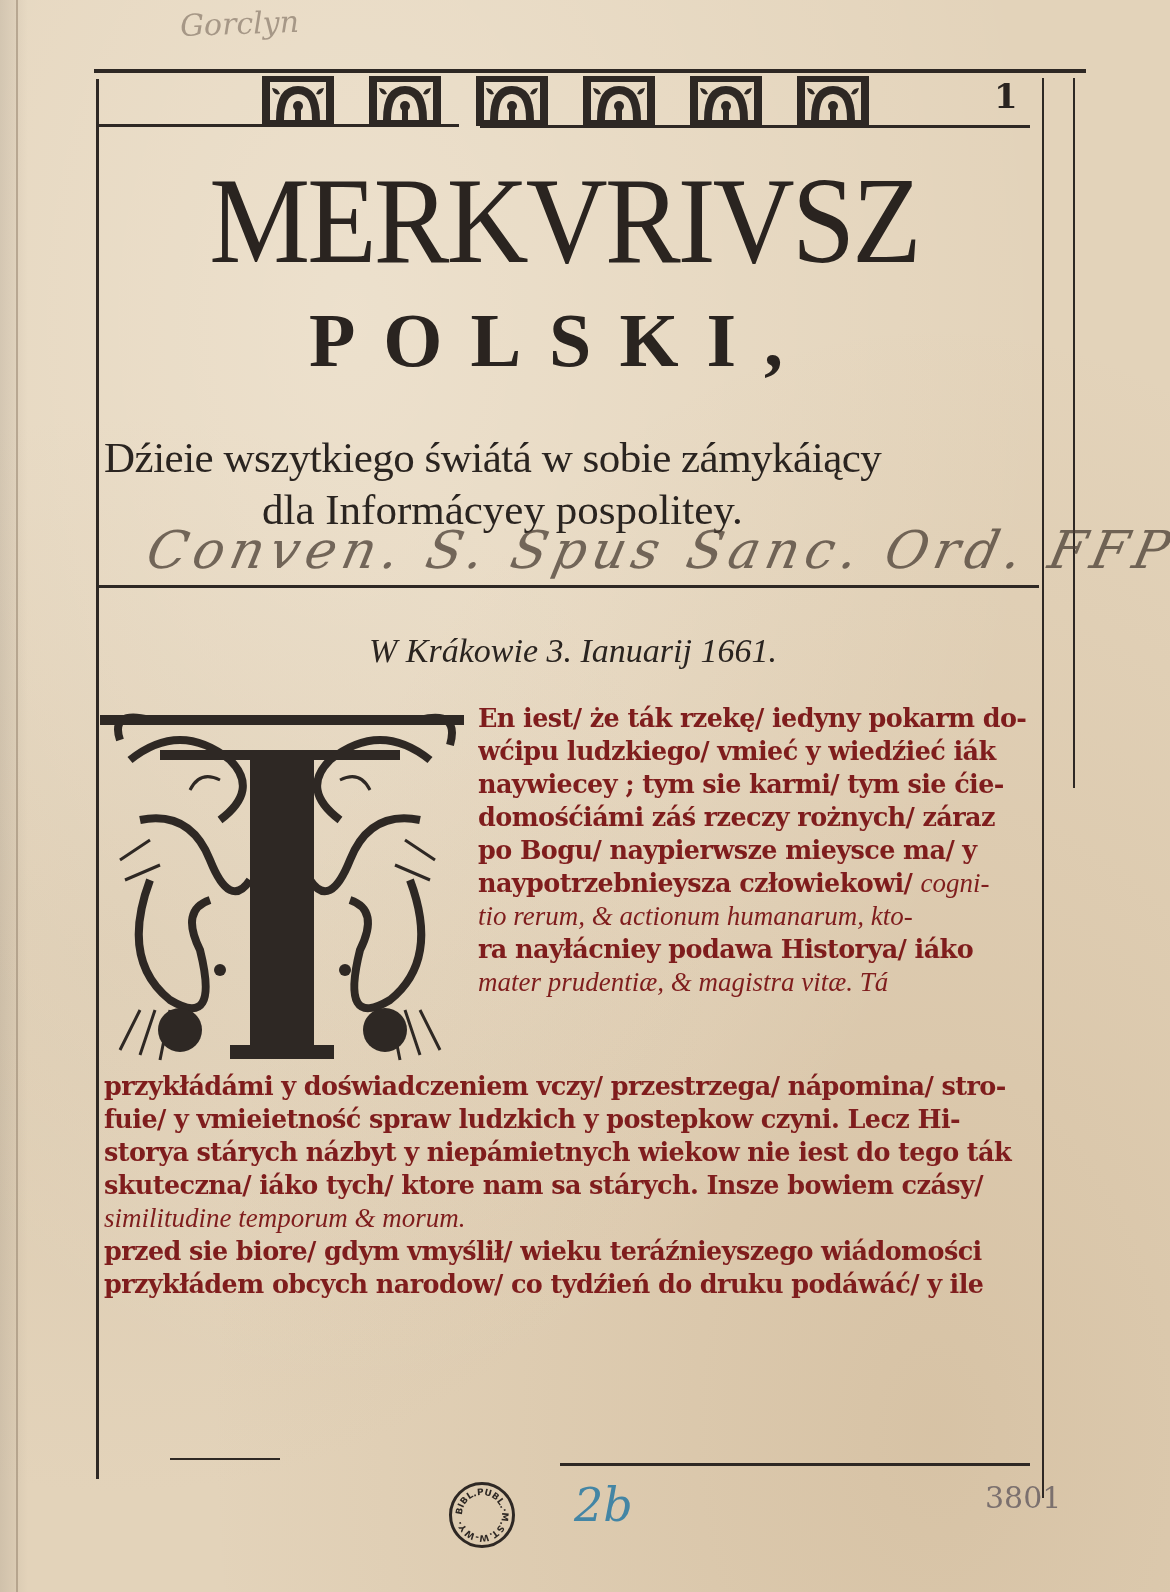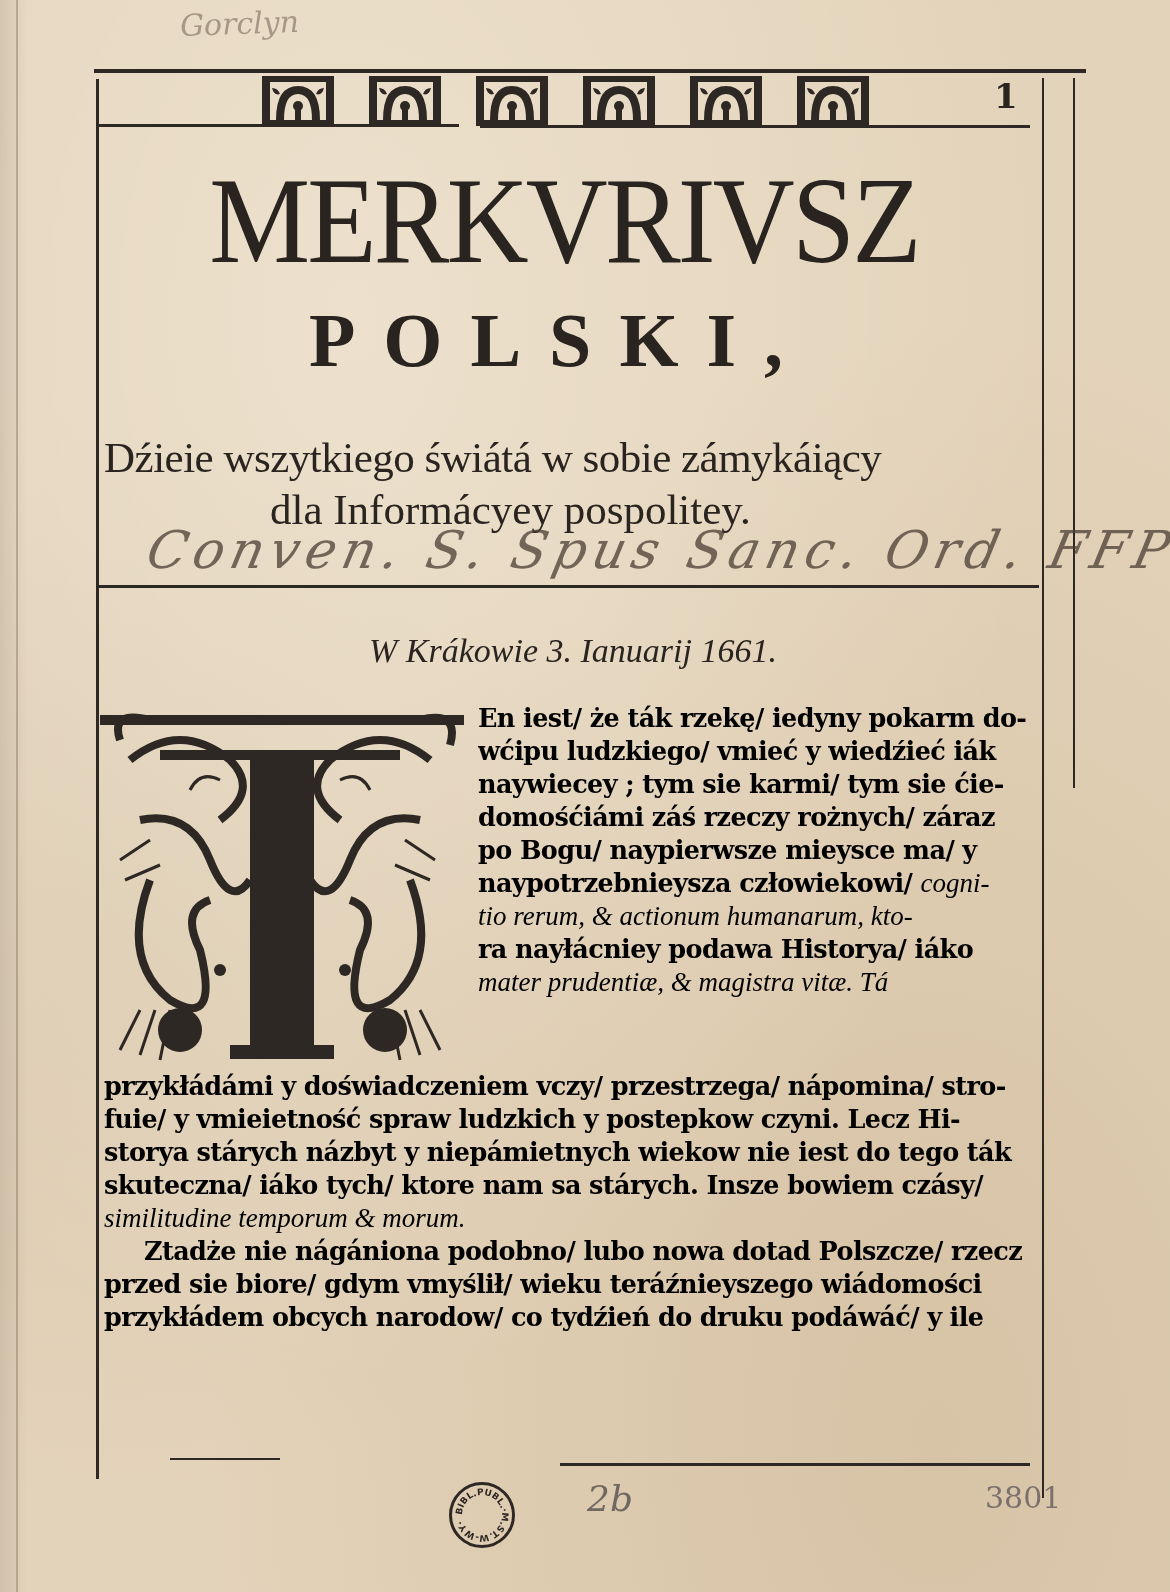--- a/index.html
+++ b/index.html
@@ -28,37 +28,37 @@
   .frame-rule-bottom2 { position: absolute; left: 170px; top: 1458px; width: 110px; height: 2px; background: #2e2824; }
 
   .ornament-row { position: absolute; left: 262px; top: 76px; display: flex; gap: 35px; }
   .ornament { width: 72px; height: 50px; position: relative; }
   .ornament svg { width: 72px; height: 50px; }
   .page-number { position: absolute; left: 994px; top: 76px; font-size: 34px; font-weight: bold; }
 
   .title-main { position: absolute; left: 104px; top: 160px; width: 920px; text-align: center; font-family: "Liberation Serif", serif; font-size: 122px; letter-spacing: -3px; line-height: 1; transform: scaleX(0.93); transform-origin: center; }
   .title-sub { position: absolute; left: 100px; top: 302px; width: 920px; text-align: center; font-family: "Liberation Serif", serif; font-weight: bold; font-size: 76px; letter-spacing: 28px; line-height: 1; }
   .subtitle-1 { position: absolute; left: 104px; top: 436px; width: 930px; font-family: "Liberation Serif", serif; font-size: 43px; line-height: 1; white-space: nowrap; letter-spacing: -0.5px; }
-  .subtitle-2 { position: absolute; left: 270px; top: 488px; font-family: "Liberation Serif", serif; font-size: 43px; line-height: 1; white-space: nowrap; }
+  .subtitle-2 { position: absolute; left: 262px; top: 488px; font-family: "Liberation Serif", serif; font-size: 43px; line-height: 1; white-space: nowrap; }
   .signature { position: absolute; left: 148px; top: 520px; font-family: "DejaVu Serif", serif; font-style: italic; font-size: 52px; color: #4a3e34; opacity: .75; letter-spacing: 6px; transform: skewX(-12deg); white-space: nowrap; }
 
   .dateline { position: absolute; left: 340px; top: 632px; font-family: "Liberation Serif", serif; font-style: italic; font-size: 34px; white-space: nowrap; margin-left: 29px; }
 
   .drop-cap { position: absolute; left: 100px; top: 700px; width: 364px; height: 380px; }
   .drop-cap svg { width: 100%; height: 100%; }
 
-  .body-text { font-family: "DejaVu Serif", serif; font-weight: bold; font-size: 25.5px; line-height: 33px; color: #000000; white-space: nowrap; letter-spacing: -0.6px; }
+  .body-text { font-family: "DejaVu Serif", serif; font-weight: bold; font-size: 25.5px; line-height: 33px; color: #7f1d1d; white-space: nowrap; letter-spacing: -0.6px; }
   .right-col { position: absolute; left: 478px; top: 702px; width: 560px; }
   .full-col { position: absolute; left: 104px; top: 1070px; width: 935px; }
   .line { display: block; overflow: hidden; }
   .it { font-style: italic; font-weight: normal; font-family: "Liberation Serif", serif; font-size: 27px; letter-spacing: 0; }
 
   .stamp { position: absolute; left: 449px; top: 1482px; width: 60px; height: 60px; border: 3px solid #2e2824; border-radius: 50%; }
   .stamp-text { position: absolute; left: 0; top: 0; width: 60px; height: 60px; }
-  .pencil-mark-1 { position: absolute; left: 587px; top: 1478px; font-size: 36px; font-family: "DejaVu Serif", serif; font-style: italic; color: #404040; opacity: .7; }
+  .pencil-mark-1 { position: absolute; left: 574px; top: 1478px; font-size: 46px; font-family: "DejaVu Serif", serif; font-style: italic; color: #0369a1; opacity: .7; }
   .pencil-mark-2 { position: absolute; left: 985px; top: 1480px; font-size: 30px; font-family: "DejaVu Serif", serif; color: #4a4450; opacity: .65; }
 </style>
 </head>
 <body>
 
 <div class="gutter-shade"></div>
 <div class="gutter-line"></div>
 <div class="pencil-top">Gorclyn</div>
 
 <div class="frame-top"></div>
@@ -207,21 +207,20 @@
   <span class="line">ra nayłácniey podawa Historya/ iáko</span>
   <span class="line it">mater prudentiæ, &amp; magistra vitæ.  Tá</span>
 </div>
 
 <div class="full-col body-text">
   <span class="line">przykłádámi y doświadczeniem vczy/ przestrzega/ nápomina/ stro-</span>
   <span class="line">fuie/ y vmieietność spraw ludzkich y postepkow czyni.  Lecz Hi-</span>
   <span class="line">storya stárych názbyt y niepámietnych wiekow nie iest do tego ták</span>
   <span class="line">skuteczna/ iáko tych/ ktore nam sa stárych.  Insze bowiem czásy/</span>
   <span class="line it">similitudine temporum &amp; morum.</span>
-  <span class="line" style="padding-left:40px">Ztadże nie nágániona podobno/ lubo nowa dotad Polszcze/ rzecz</span>
   <span class="line">przed sie biore/ gdym vmyślił/ wieku teráźnieyszego wiádomości</span>
   <span class="line">przykłádem obcych narodow/ co tydźień do druku podáwáć/ y ile</span>
 </div>
 
 <div class="stamp">
   <svg class="stamp-text" viewBox="0 0 60 60">
     <defs>
         <path id="c" d="M30 30 m-20 0 a20 20 0 1 1 40 0 a20 20 0 1 1 -40 0"></path>
       </defs>
     <text font-size="9" font-family="DejaVu Sans, sans-serif" fill="#2e2824" font-weight="bold"><textPath href="#c">BIBL.PUBL.·M.ST.W-WY·</textPath></text>

